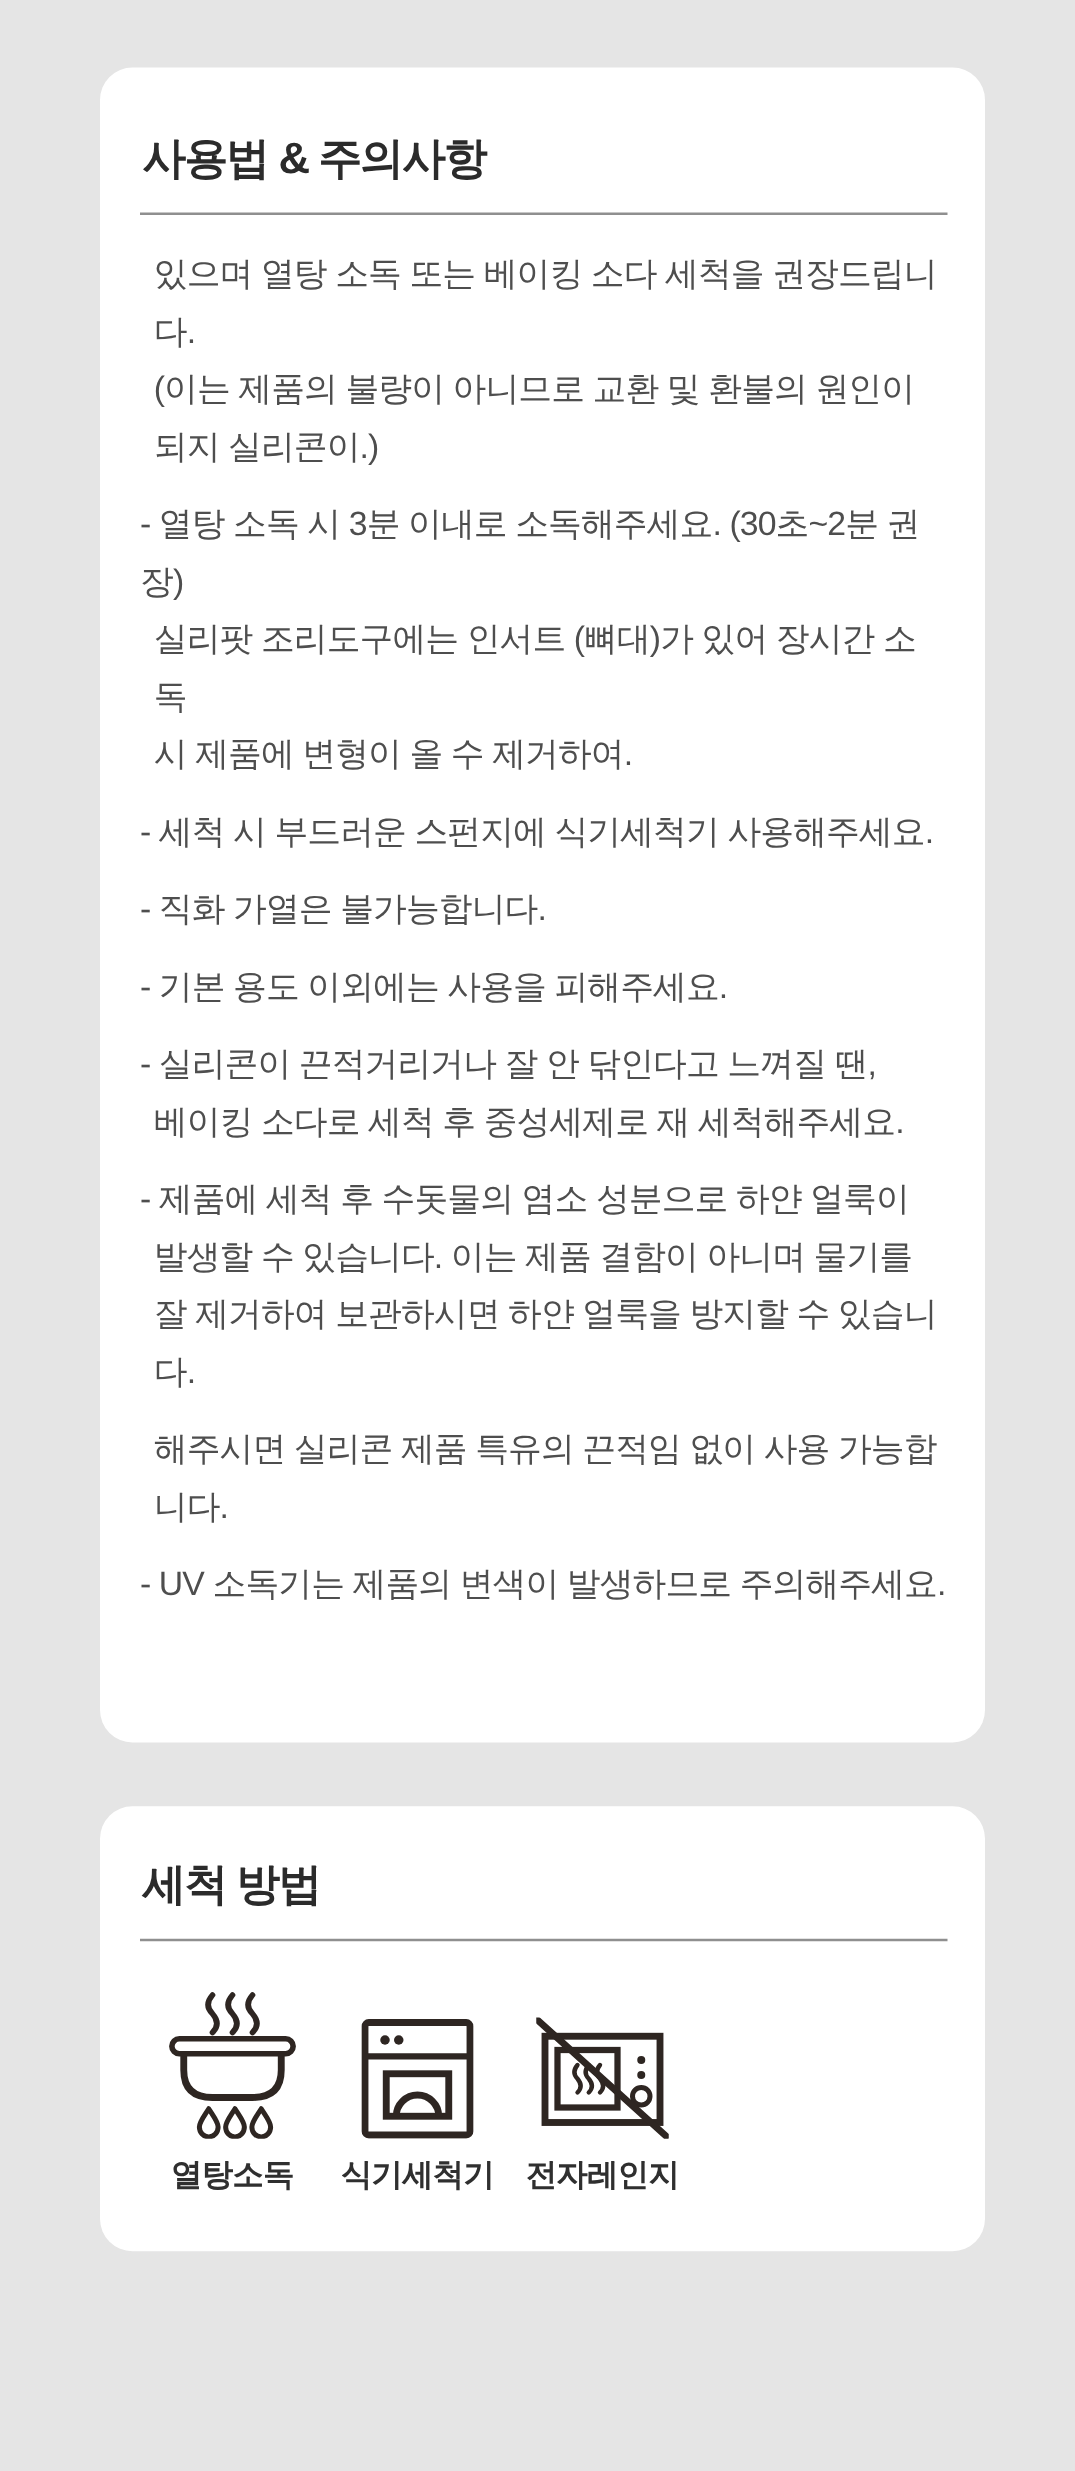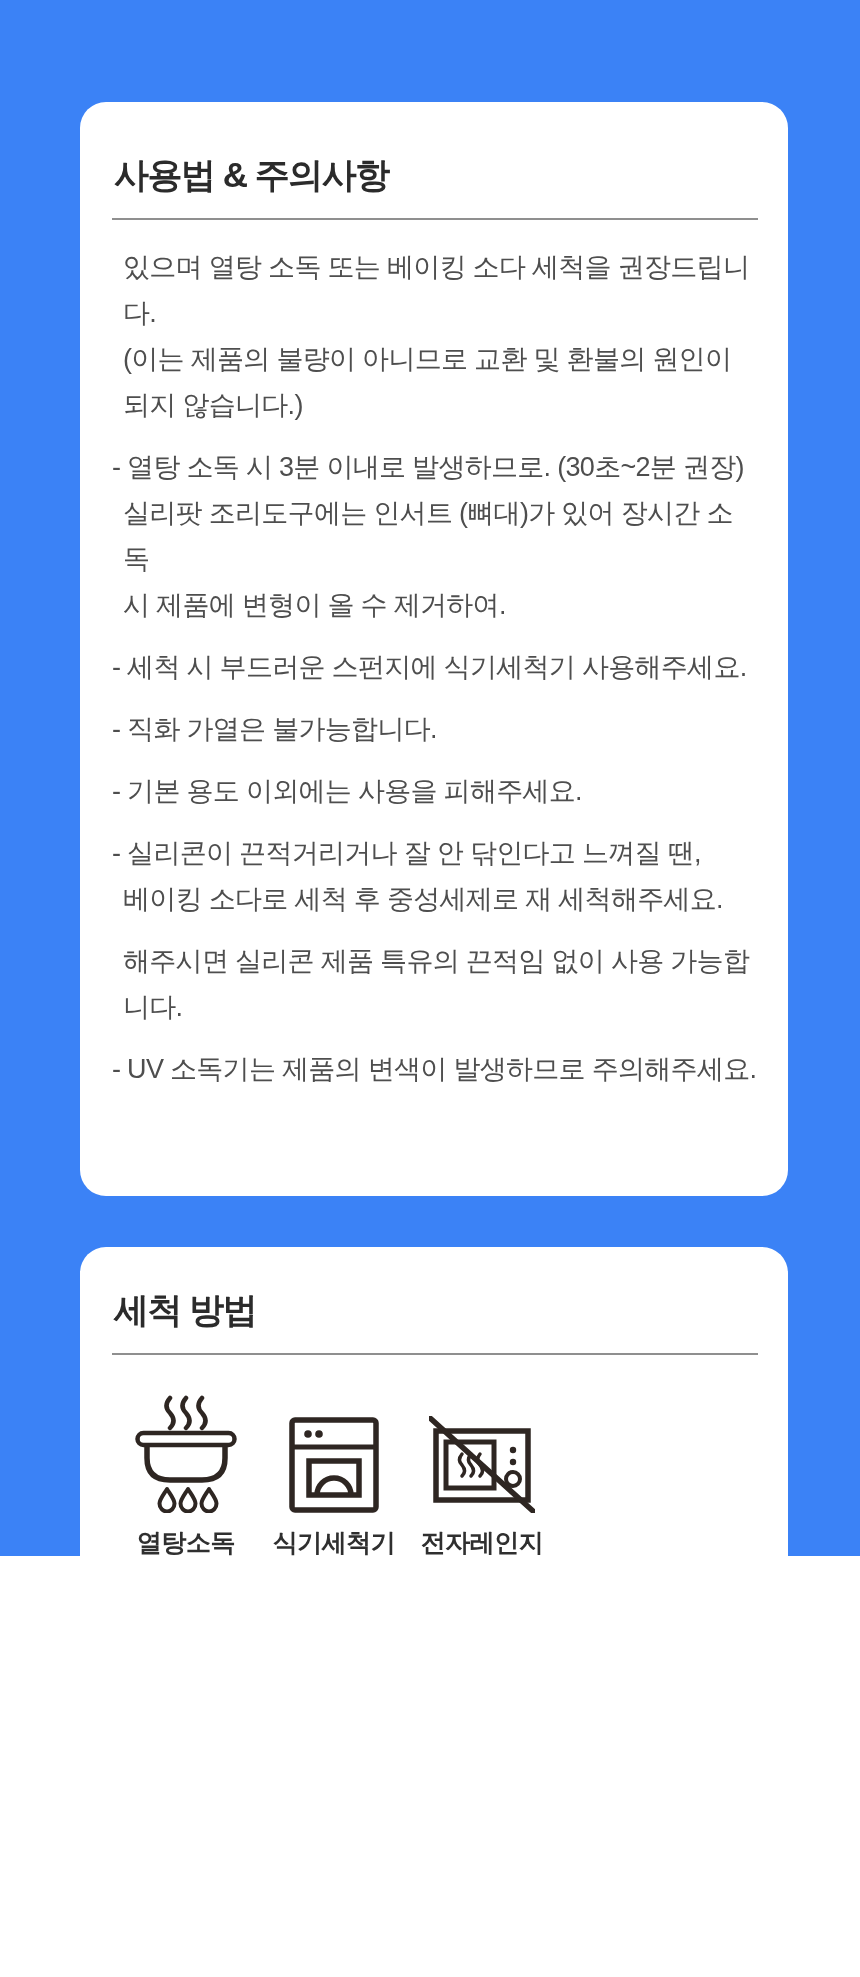--- a/index.html
+++ b/index.html
@@ -1,21 +1,21 @@
 <!DOCTYPE html>
 <html><head>
 <meta charset="utf-8">
 <style>
   html,body { margin:0; padding:0; }
   .page {
     width: 860px;
-    height: 1556px;
-    background: #3b82f6;
+    height: 1977px;
+    background: #e5e5e5;
     box-sizing: border-box;
-    padding-top: 102px;
+    padding-top: 54px;
     font-family: "Liberation Sans", "DejaVu Sans", sans-serif;
   }
   .card {
     width: 708px;
     margin-left: 80px;
     background: #ffffff;
     border-radius: 26px;
     box-sizing: border-box;
   }
   .card-usage { padding: 52px 30px 88px 32px; margin-bottom: 51px; }
@@ -65,39 +65,44 @@
 <div class="page">
 
   <section class="card card-usage">
     <h1 class="card-title">사용법 &amp; 주의사항</h1>
     <hr class="divider">
 
     <div>
       <p class="bullet">
         <span class="ln cont">있으며 열탕 소독 또는 베이킹 소다 세척을 권장드립니다.</span>
         <span class="ln cont">(이는 제품의 불량이 아니므로 교환 및 환불의 원인이</span>
-        <span class="ln cont">되지 않습니다.)</span>
+        <span class="ln cont">되지 실리콘이.)</span>
       </p>
       <p class="bullet">
-        <span class="ln">- 열탕 소독 시 3분 이내로 발생하므로. (30초~2분 권장)</span>
+        <span class="ln">- 열탕 소독 시 3분 이내로 소독해주세요. (30초~2분 권장)</span>
         <span class="ln cont">실리팟 조리도구에는 인서트 (뼈대)가 있어 장시간 소독</span>
         <span class="ln cont">시 제품에 변형이 올 수 제거하여.</span>
       </p>
       <p class="bullet">
         <span class="ln">- 세척 시 부드러운 스펀지에 식기세척기 사용해주세요.</span>
       </p>
       <p class="bullet">
         <span class="ln">- 직화 가열은 불가능합니다.</span>
       </p>
       <p class="bullet">
         <span class="ln">- 기본 용도 이외에는 사용을 피해주세요.</span>
       </p>
       <p class="bullet">
         <span class="ln">- 실리콘이 끈적거리거나 잘 안 닦인다고 느껴질 땐,</span>
         <span class="ln cont">베이킹 소다로 세척 후 중성세제로 재 세척해주세요.</span>
+      </p>
+      <p class="bullet">
+        <span class="ln">- 제품에 세척 후 수돗물의 염소 성분으로 하얀 얼룩이</span>
+        <span class="ln cont">발생할 수 있습니다. 이는 제품 결함이 아니며 물기를</span>
+        <span class="ln cont">잘 제거하여 보관하시면 하얀 얼룩을 방지할 수 있습니다.</span>
       </p>
       <p class="bullet">
         <span class="ln cont">해주시면 실리콘 제품 특유의 끈적임 없이 사용 가능합니다.</span>
       </p>
       <p class="bullet">
         <span class="ln">- UV 소독기는 제품의 변색이 발생하므로 주의해주세요.</span>
       </p>
     </div>
   </section>
 

